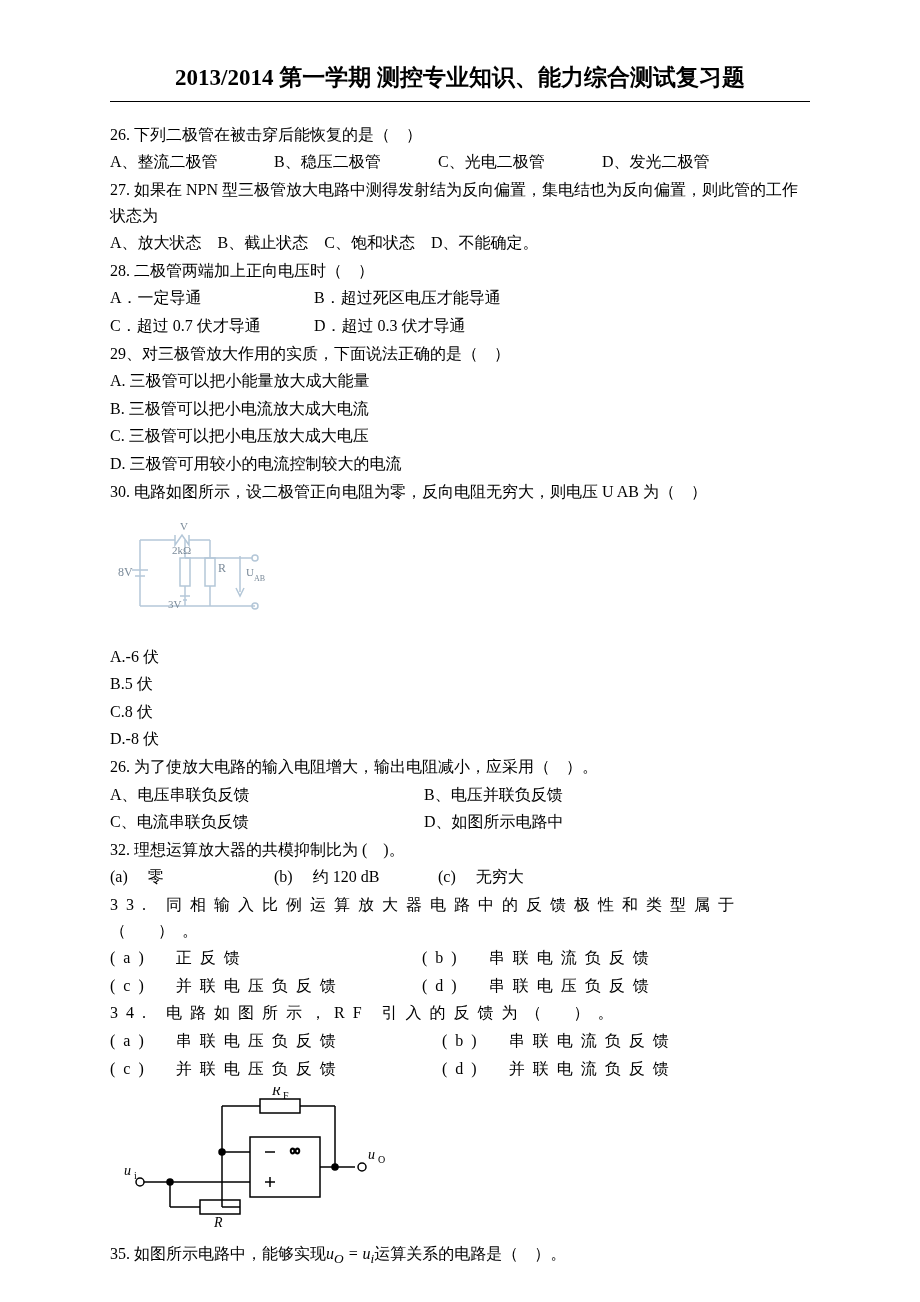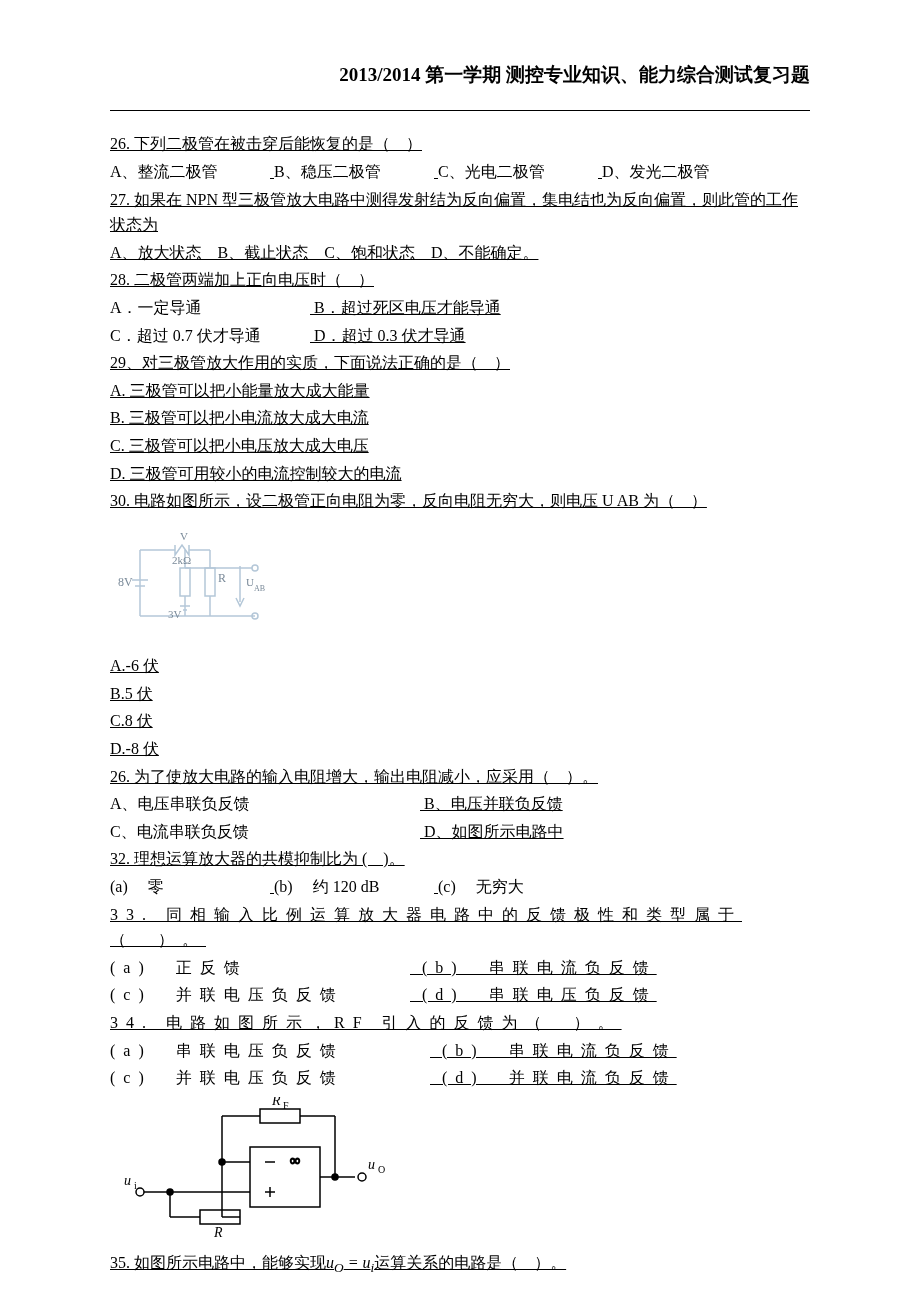--- a/index.html
+++ b/index.html
@@ -6,37 +6,35 @@
     font-family: "SimSun", "宋体", serif;
     font-size: 16px;
     line-height: 1.6;
     color: #000;
     background: #fff;
     margin: 0;
     padding: 60px 110px 40px 110px;
     width: 700px;
   }
   .header {
-    text-align: right;
-    font-size: 19px;
+    text-align: center;
+    font-size: 23px;
     font-weight: bold;
     font-family: "SimSun", serif;
-    margin-bottom: 20px;
+    margin-bottom: 4px;
   }
   .header-line {
     border-bottom: 1px solid #000;
     margin-bottom: 20px;
   }
   .q {
     margin: 2px 0;
-    text-decoration: underline;
   }
   .opts-row {
     margin: 2px 0;
-    text-decoration: underline;
   }
   .opt-span {
     display: inline-block;
     min-width: 160px;
   }
   .opt-span-wide {
     display: inline-block;
     min-width: 310px;
   }
   .opt-span-med {

